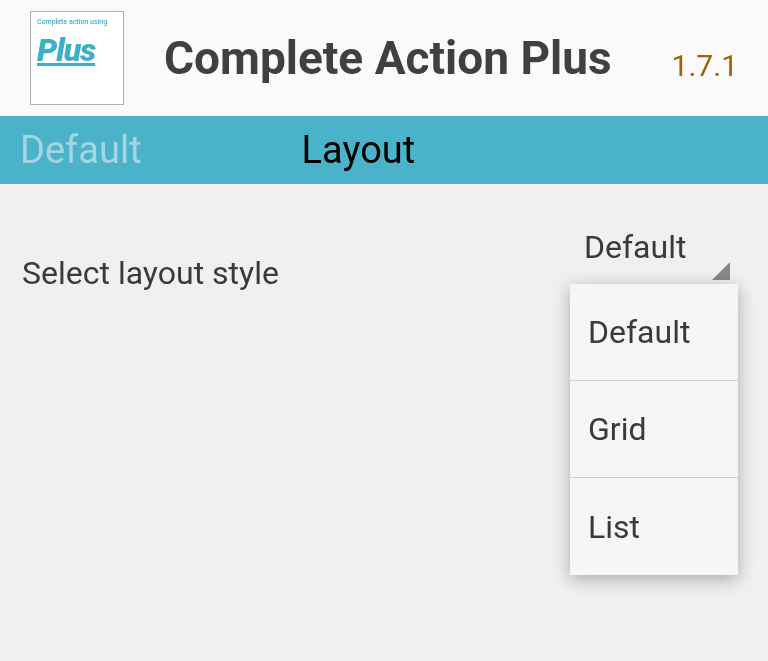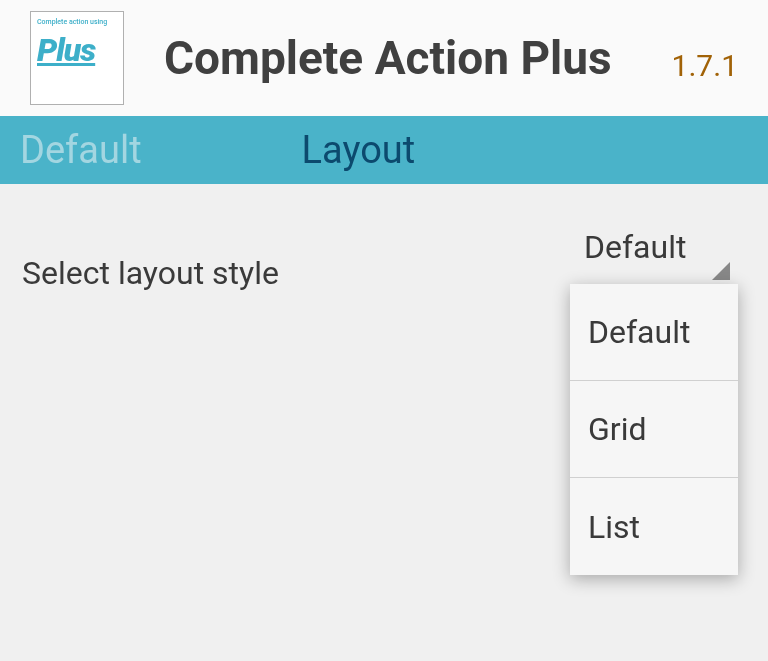--- a/index.html
+++ b/index.html
@@ -71,21 +71,21 @@
       align-items: center;
     }
     .tab-inactive {
       font-size: 38px;
       color: #a3d6e1;
       padding: 0 20px;
       font-weight: 400;
     }
     .tab-active {
       font-size: 38px;
-      color: #0c4a6e;
+      color: #000000;
       font-weight: 400;
       margin-left: 140px;
     }
     .content {
       background: #f0f0f0;
       height: calc(661px - 116px - 68px);
       padding: 60px 30px 30px 30px;
       position: relative;
     }
     .setting-label {

